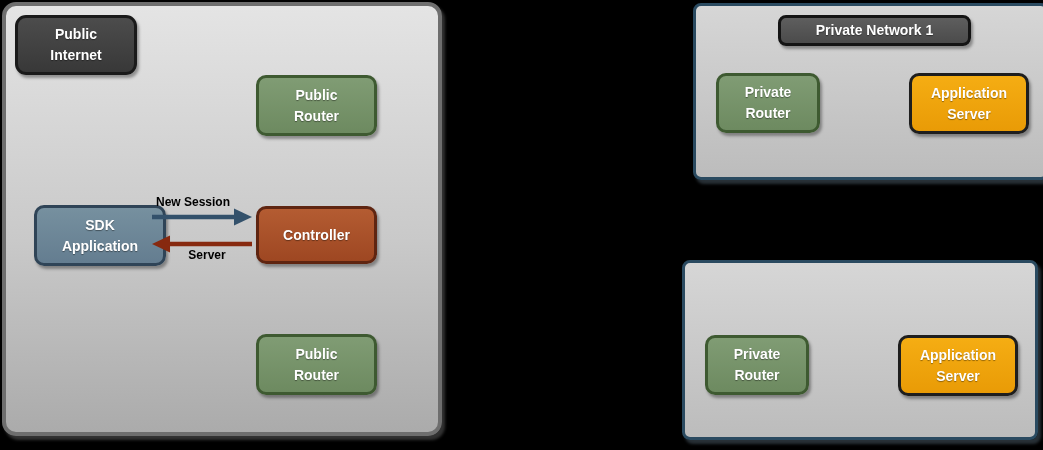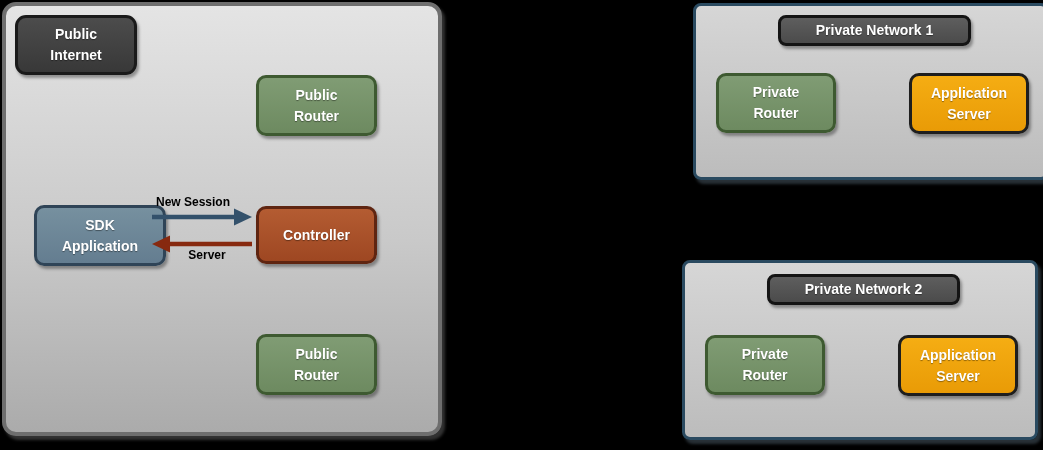--- a/index.html
+++ b/index.html
@@ -68,21 +68,21 @@
   
   .pub-internet   { left: 9px;   top: 9px;   width: 122px; height: 60px; }
   .pub-router-top { left: 250px; top: 69px;  width: 121px; height: 61px; }
   .sdk-app        { left: 28px;  top: 199px; width: 132px; height: 61px; }
   .controller     { left: 250px; top: 200px; width: 121px; height: 58px; }
   .pub-router-bot { left: 250px; top: 328px; width: 121px; height: 61px; }
 
   .pn-title  { left: 82px;  width: 193px; height: 31px; }
   .pn1-title { top: 9px; }
   .pn2-title { top: 11px; }
-  .pn-router { left: 20px;  width: 120px; height: 60px; }
+  .pn-router { left: 20px;  width: 104px; height: 60px; }
   .pn-server { left: 213px; width: 120px; height: 61px; }
   .pn1-inner { top: 67px; }
   .pn2-inner { top: 72px; }
 
   
   svg.arrows { position: absolute; left: 0; top: 0; pointer-events: none; }
   .arrow-label {
     position: absolute;
     transform: translateX(-50%);
     color: #000; font-weight: bold; font-size: 12px;
@@ -110,21 +110,20 @@
 
   <div class="zone zone-private zone-pn1">
     <div class="node node-title pn-title pn1-title">Private Network 1</div>
     <div class="node node-green pn-router pn1-inner">Private
 Router</div>
     <div class="node node-orange pn-server pn1-inner">Application
 Server</div>
   </div>
 
   <div class="zone zone-private zone-pn2">
-    <div class="node node-title pn-title pn2-title">Private Network 2</div>
     <div class="node node-green pn-router pn2-inner">Private
 Router</div>
     <div class="node node-orange pn-server pn2-inner">Application
 Server</div>
   </div>
 
   <svg class="arrows" width="1043" height="450" viewBox="0 0 1043 450">
     <line x1="152" y1="217" x2="235" y2="217" stroke-width="4.5" stroke="#33516b"></line>
     <polygon points="234,208.5 252,217 234,225.5" fill="#33516b"></polygon>
     <line x1="169" y1="244" x2="252" y2="244" stroke-width="4.5" stroke="#87290f"></line>

